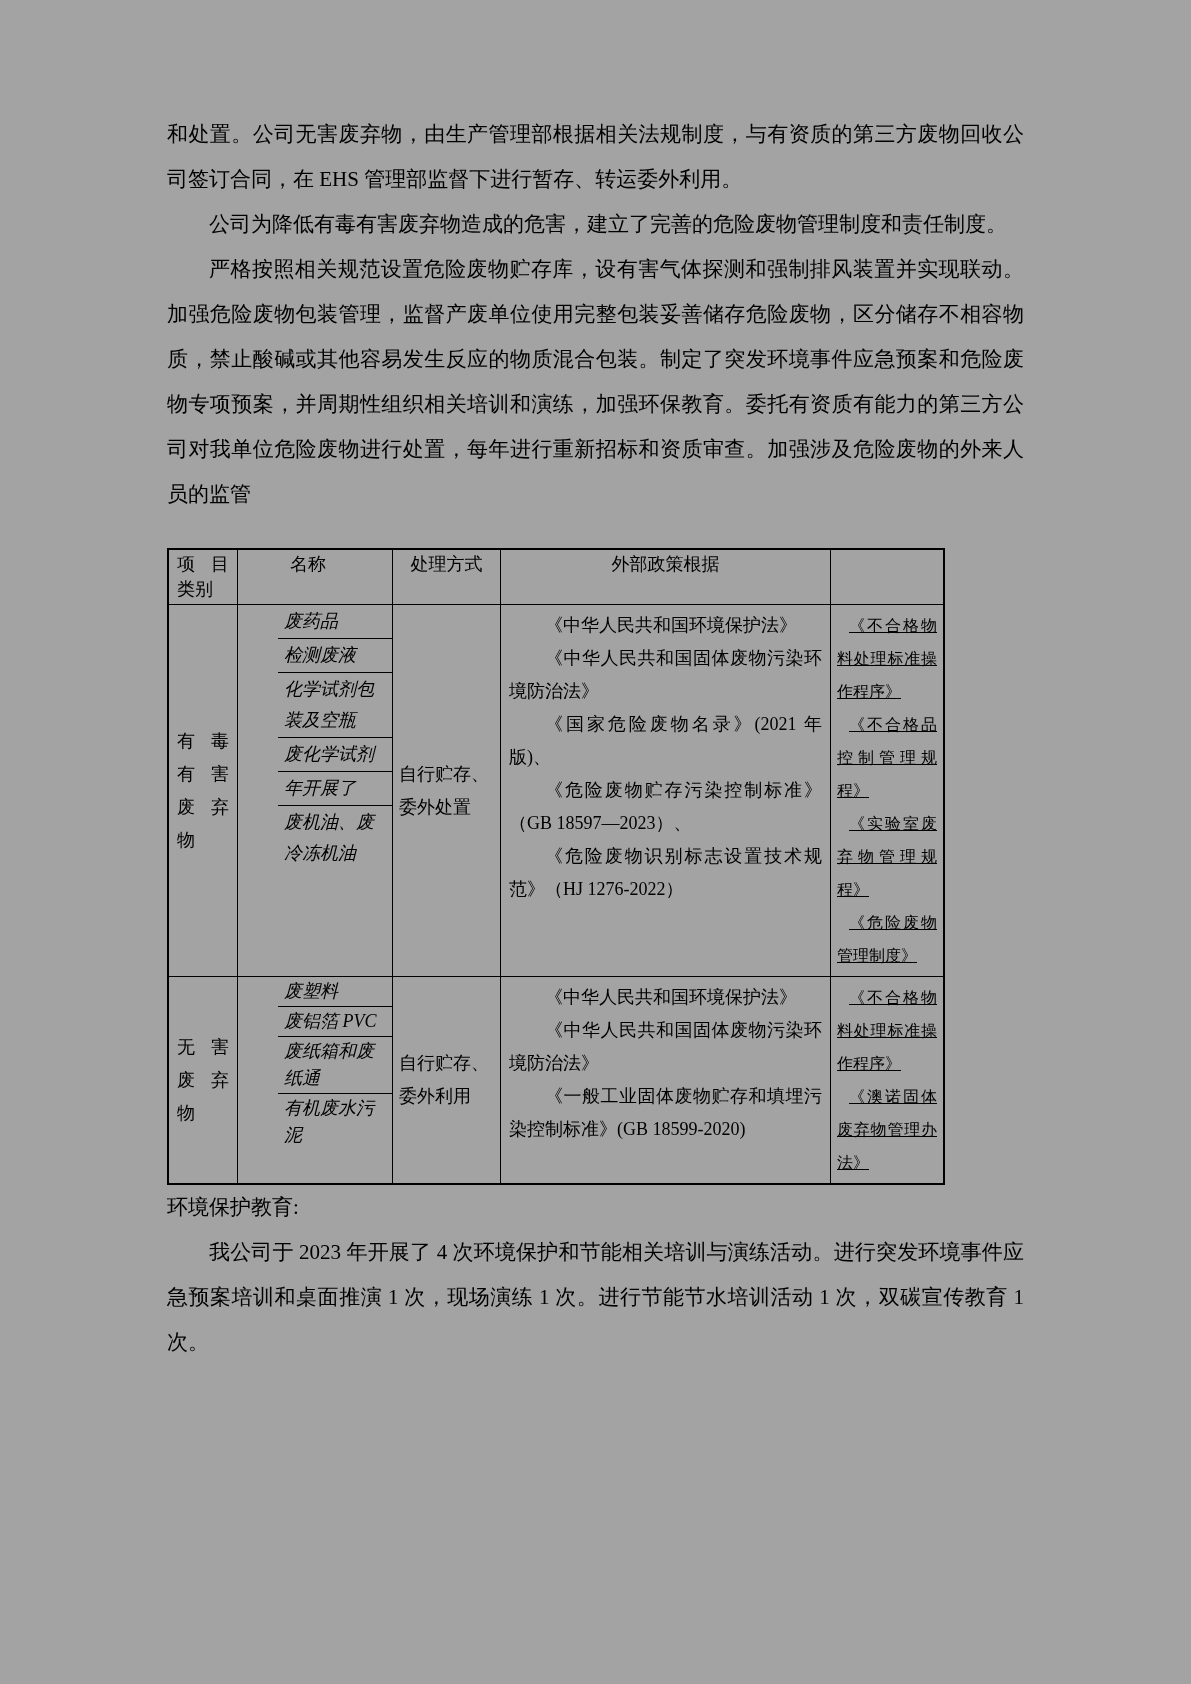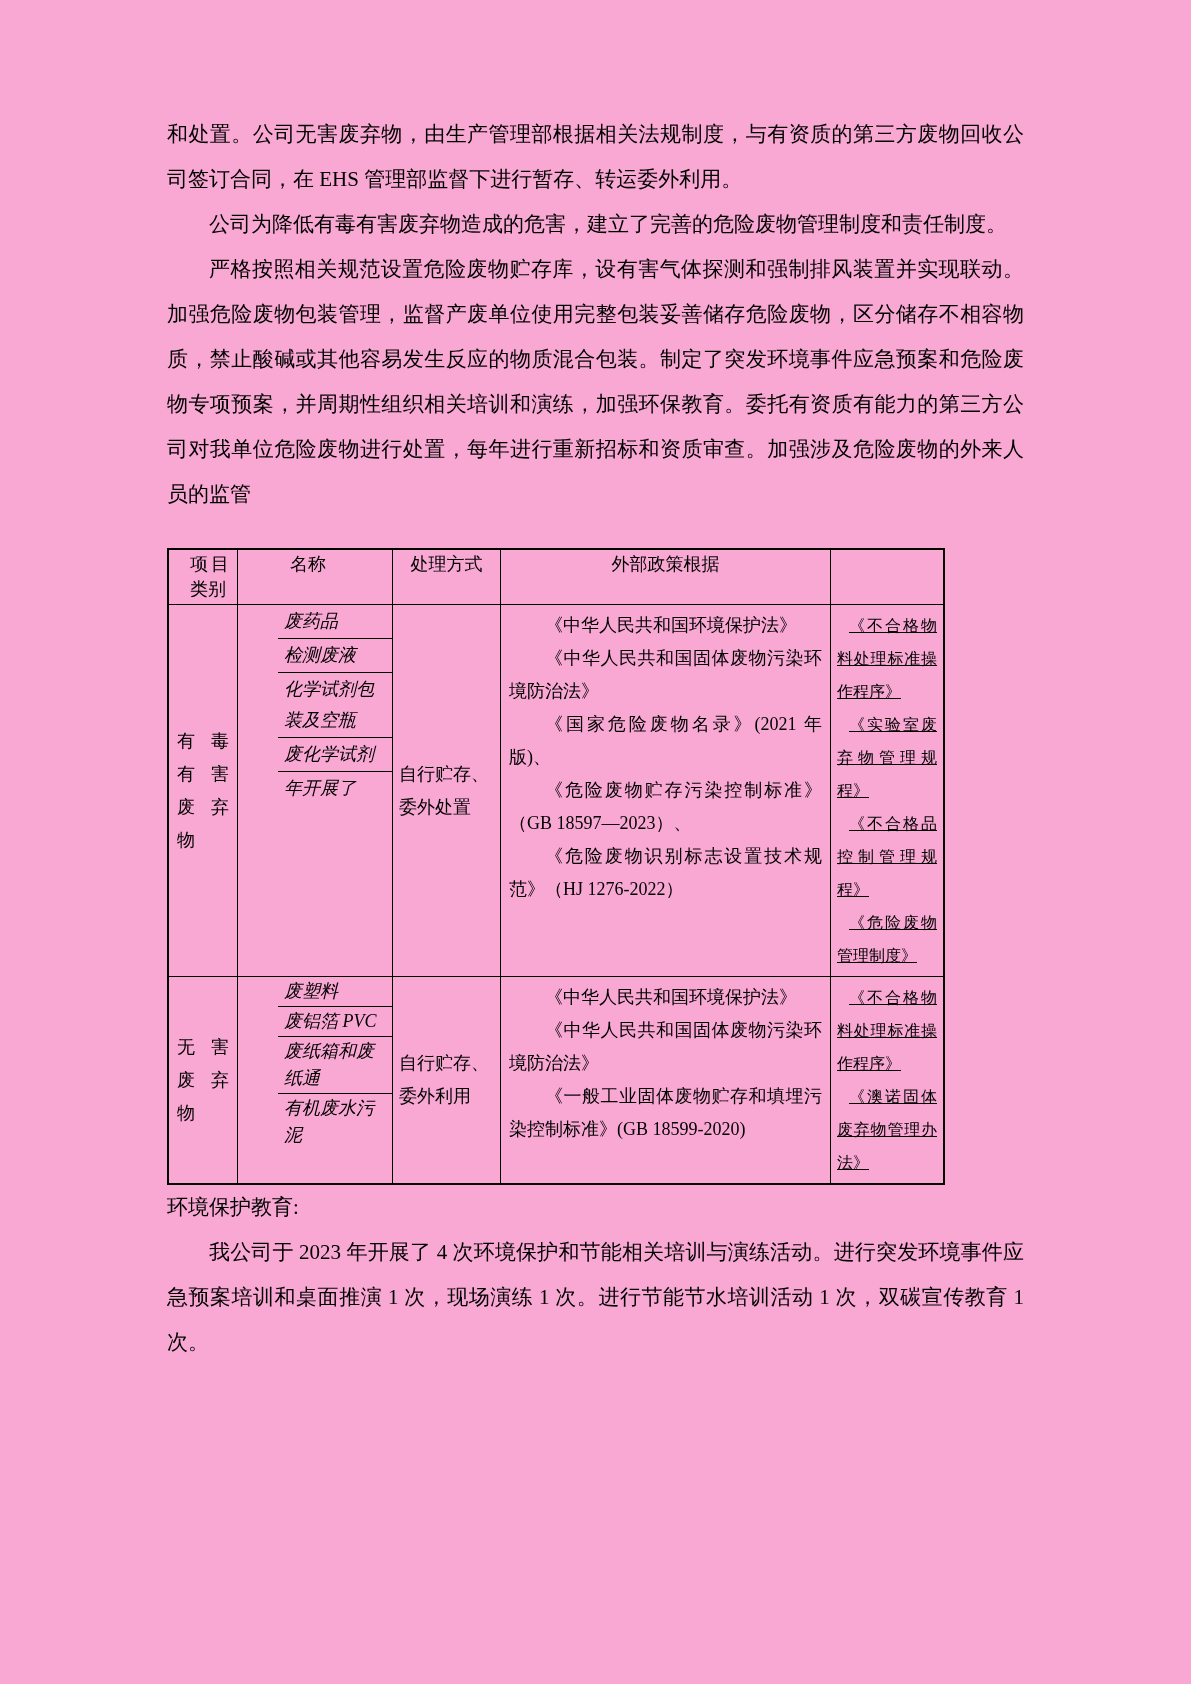--- a/index.html
+++ b/index.html
@@ -1,19 +1,19 @@
 <!DOCTYPE html>
 <html><head>
 <meta charset="utf-8">
 <style>
   html,body { margin:0; padding:0; background:#ffffff; }
   .page {
     position:relative;
     width:1191px; height:1684px;
-    background:#f9a8d4;
+    background:#a3a3a3;
     box-sizing:border-box;
     padding:112px 167px 0 167px;
     font-family:"Liberation Serif", serif;
     color:#000000;
     overflow:hidden;
   }
   p.bodytext {
     margin:0;
     font-size:21px;
     line-height:45px;
@@ -35,21 +35,21 @@
   .trow + .trow { border-top:1px solid #000; }
   .c1,.c2,.c3,.c4 { border-right:1px solid #000; box-sizing:border-box; }
   .c1 { width:69px; flex:0 0 69px; }
   .c2 { width:115px; flex:0 0 115px;margin-left:40px; }
   .c3 { width:108px; flex:0 0 108px; }
   .c4 { width:330px; flex:0 0 330px; }
   .c5 { flex:1 1 auto; box-sizing:border-box; }
 
   
   .hcell { line-height:25px; padding-top:2px; padding-bottom:2px; }
-  .h-cat  { padding-left:21px; padding-right:8px; text-align:justify; }
+  .h-cat  { padding-left:8px; padding-right:8px; text-align:justify; }
   .h-name { padding-left:12px; }
   .h-center { text-align:center; }
 
   
   .cat-cell { display:flex; align-items:center; padding:0 8px; }
   .cat-text { width:100%; text-align:justify; line-height:33px; }
 
   
   .names-col { display:flex; flex-direction:column; }
   .ncell { padding:1px 6px; line-height:31px; border-bottom:1px solid #000;font-style:italic; }
@@ -98,35 +98,36 @@
     <div class="trow">
       <div class="c1 cat-cell">
         <div class="cat-text">有毒有害废弃物</div>
       </div>
       <div class="c2 names-col">
         <div class="ncell">废药品</div>
         <div class="ncell">检测废液</div>
         <div class="ncell">化学试剂包装及空瓶</div>
         <div class="ncell">废化学试剂</div>
         <div class="ncell">年开展了</div>
+        <div class="ncell">废机油、废冷冻机油</div>
       </div>
       <div class="c3 method-cell">
         <span>自行贮存、委外处置</span>
       </div>
       <div class="c4 policy-col">
         <p>《中华人民共和国环境保护法》</p>
         <p>《中华人民共和国固体废物污染环境防治法》</p>
         <p>《国家危险废物名录》(2021 年版)、</p>
         <p>《危险废物贮存污染控制标准》（GB 18597—2023）、</p>
         <p>《危险废物识别标志设置技术规范》（HJ 1276-2022）</p>
       </div>
       <div class="c5 policy-col">
         <p>《不合格物料处理标准操作程序》</p>
+        <p>《不合格品控制管理规程》</p>
         <p>《实验室废弃物管理规程》</p>
-        <p>《不合格品控制管理规程》</p>
         <p>《危险废物管理制度》</p>
       </div>
     </div>
 
     <div class="trow r2">
       <div class="c1 cat-cell">
         <div class="cat-text">无害废弃物</div>
       </div>
       <div class="c2 names-col">
         <div class="ncell">废塑料</div>

